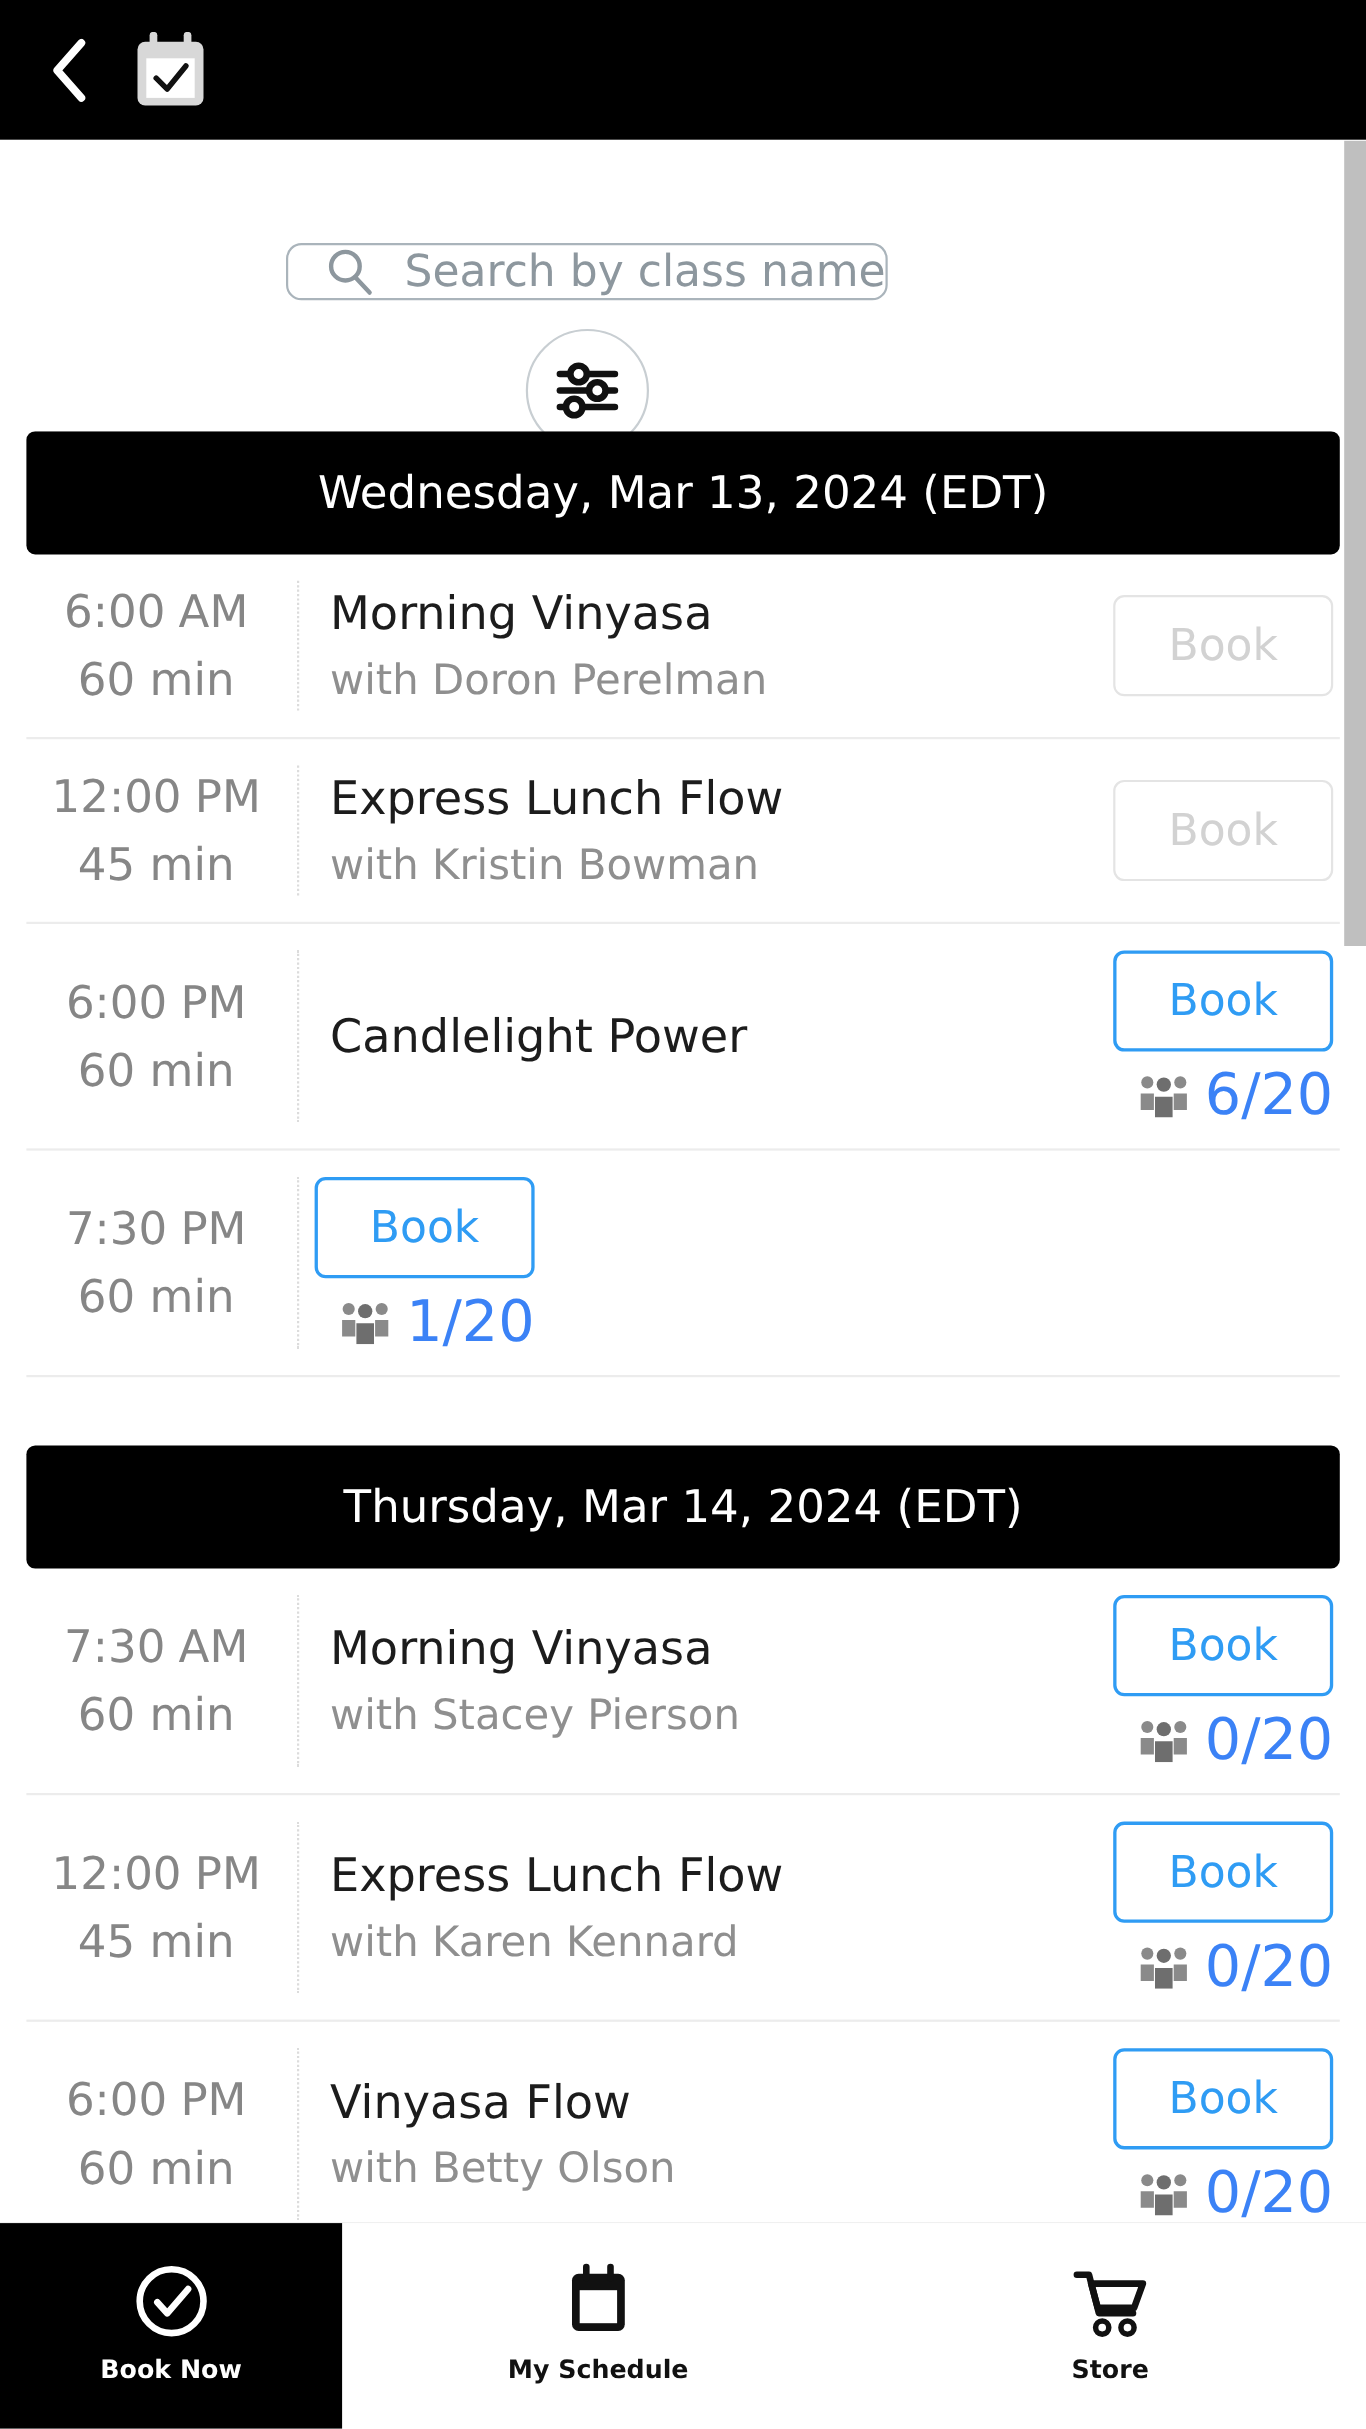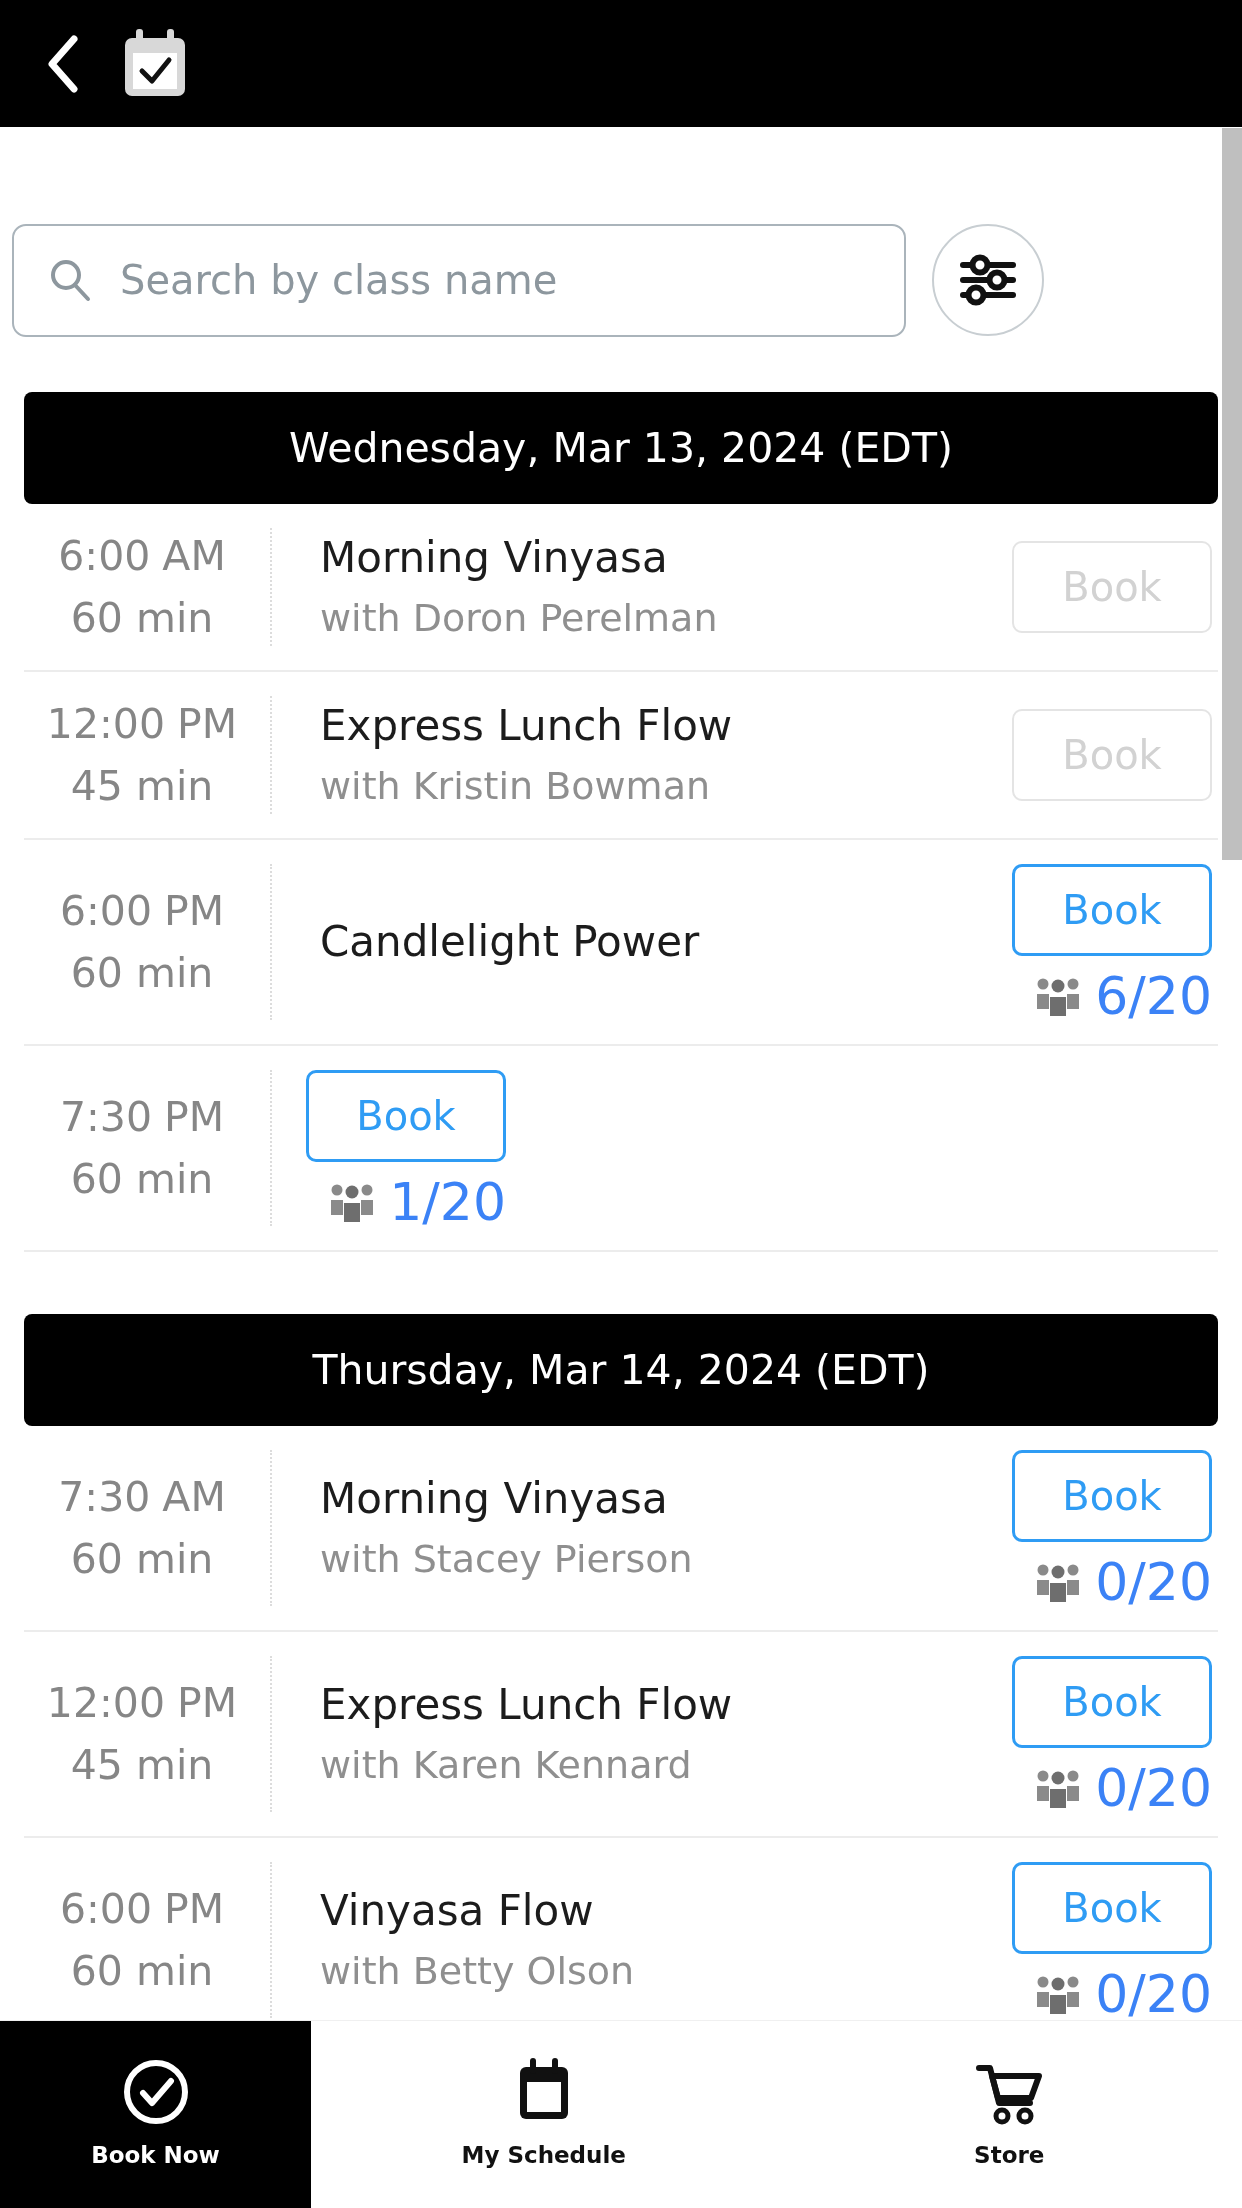--- a/index.html
+++ b/index.html
@@ -44,22 +44,23 @@
     width: 78px; height: 80px;
     display: flex; align-items: center; justify-content: center;
     cursor: pointer;
   }
 
   
   .search-row {
     position: absolute; top: 221px; left: 0;
     width: 1068px; height: 118px;
     display: flex; align-items: center;
-    padding-left: 12px; padding-right: 24px;
+    padding-left: 23px; padding-right: 24px;
     gap: 26px;
+    flex-direction: column;
   }
   .search-box {
     flex: 1;
     height: 113px;
     border: 2px solid #aab4bb;
     border-radius: 14px;
     background: #ffffff;
     display: flex; align-items: center;
     padding-left: 32px;
     gap: 26px;
@@ -102,21 +103,20 @@
   .day-header.second { margin-top: 62px; }
 
   .class-row {
     position: relative;
     display: flex;
     align-items: stretch;
     min-height: 168px;
     margin: 0 24px;
     border-bottom: 2px solid #ececec;
     padding: 24px 0;
-    gap: 20px;
   }
   .class-row:last-child { border-bottom: none; }
 
   .col-time {
     width: 248px;
     flex: 0 0 248px;
     display: flex; flex-direction: column;
     justify-content: center;
     align-items: center;
     border-right: 2px dotted #dcdcdc;

